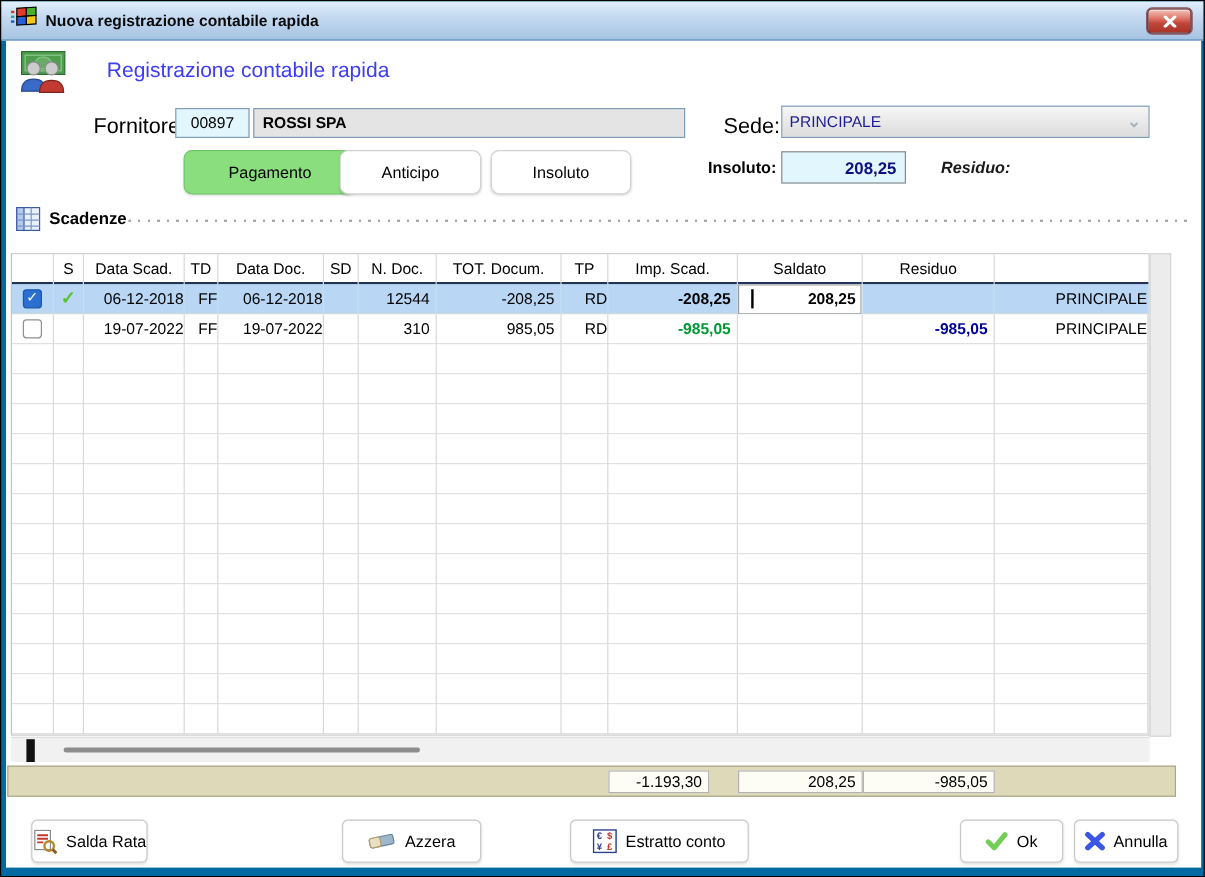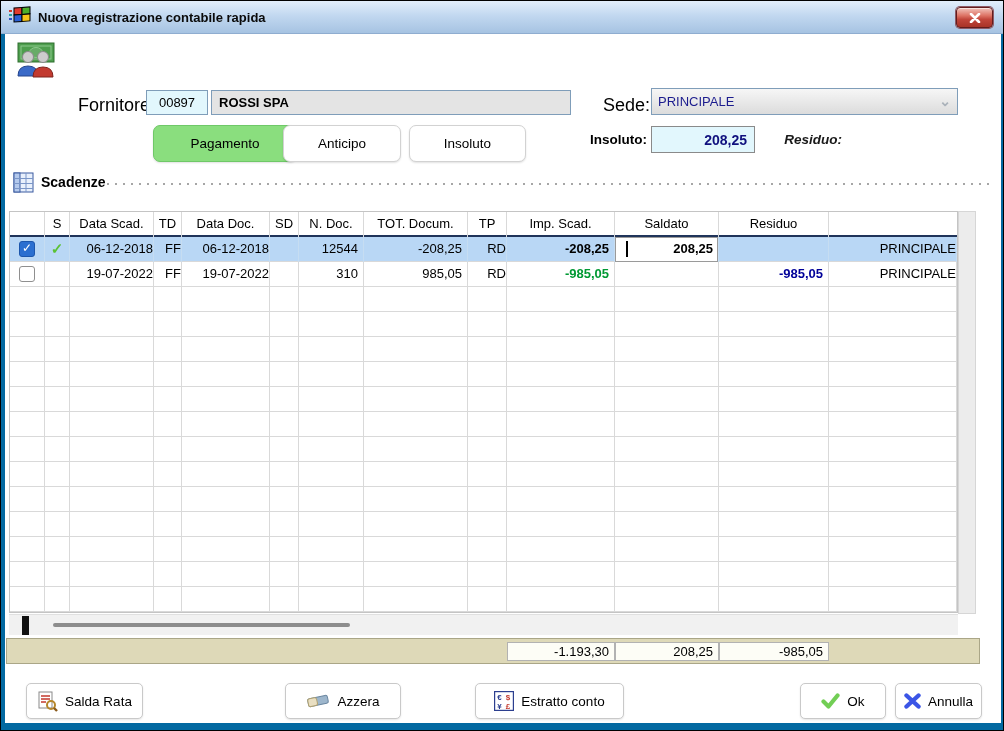--- a/index.html
+++ b/index.html
@@ -103,20 +103,21 @@
       <svg width="46" height="42" viewBox="0 0 46 42">
         <rect x="5" y="4" width="36" height="19" fill="#4e9e4e" stroke="#2e6e2e"></rect>
         <rect x="8" y="7" width="30" height="13" fill="none" stroke="#8cc88c"></rect>
         <ellipse cx="23" cy="13.5" rx="6.5" ry="5" fill="#67ab67" stroke="#8cc88c"></ellipse>
         <circle cx="15" cy="18" r="5.5" fill="#cccccc" stroke="#8a8a8a"></circle>
         <path d="M5 37 q0-10 10-10 q10 0 10 10 z" fill="#3a6ac8" stroke="#24448c"></path>
         <circle cx="30" cy="18" r="5.5" fill="#cccccc" stroke="#8a8a8a"></circle>
         <path d="M20 38 q0-10 10-10 q10 0 10 10 z" fill="#c23a30" stroke="#7e241e"></path>
       </svg>
     </span>
+    <div class="app-title">Registrazione contabile rapida</div>
 
     <span class="lbl r" style="left:73px; top:61px; width:64px;">Fornitore:</span>
     <div class="fld cyan" style="left:141px; top:56px; width:62px; height:25px; justify-content:center;">00897</div>
     <div class="fld gray" style="left:206px; top:56px; width:360px; height:25px; padding-left:7px; font-weight:bold;">ROSSI SPA</div>
 
     <span class="lbl r" style="left:598px; top:61px; width:42px;">Sede:</span>
     <div class="dropdown" style="left:646px; top:54px; width:307px; height:27px;">
       <span>PRINCIPALE</span>
       <span class="chev">⌄</span>
     </div>
@@ -388,27 +389,27 @@
           </div>
         </div>
     </div>
     <div class="vscroll"></div>
     <div class="hscroll">
       <div class="hthumb"></div>
       <div class="hbar"></div>
     </div>
 
     <div class="totals">
-      <div class="tcell" style="left:500px; width:108px;">-1.193,30</div>
+      <div class="tcell" style="left:500px; width:84px;">-1.193,30</div>
       <div class="tcell" style="left:608px; width:104px;">208,25</div>
       <div class="tcell" style="left:712px; width:110px;">-985,05</div>
     </div>
 
     <div>
-        <div class="fbtn" style="left: 21px; width: 117px;">
+        <div class="fbtn" style="left: 21px; width: 97px;">
           <span class="ficon">
             <svg width="21" height="21" viewBox="0 0 21 21">
               <rect x="2" y="1" width="13" height="16" fill="#ffffff" stroke="#8a8a8a"></rect>
               <path d="M4 5 h9 M4 8 h9 M4 11 h5" stroke="#c43a2e" stroke-width="1.6"></path>
               <circle cx="14" cy="14" r="4" fill="none" stroke="#b5862a" stroke-width="2"></circle>
               <line x1="17" y1="17" x2="20" y2="20" stroke="#8a5a1a" stroke-width="2.4"></line>
             </svg>
           </span>
           <span>Salda Rata</span>
         </div>

